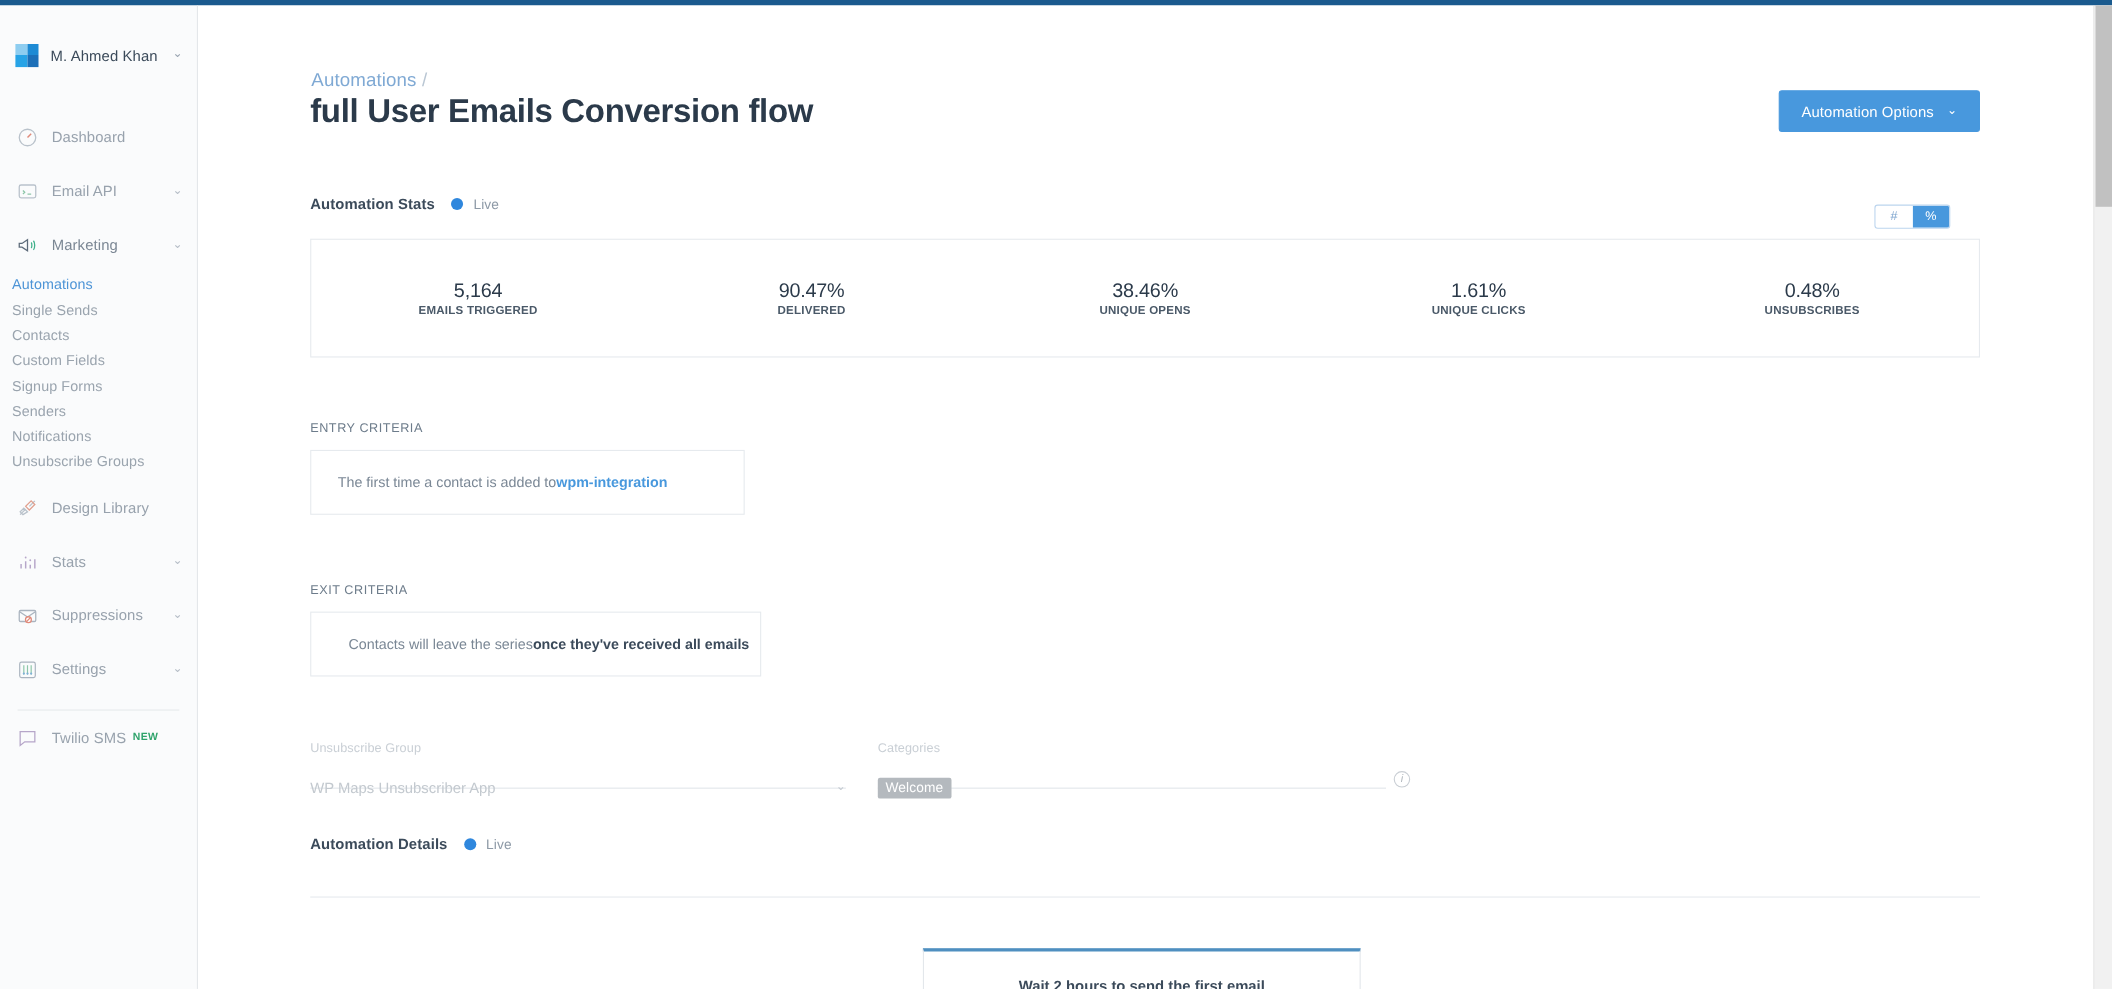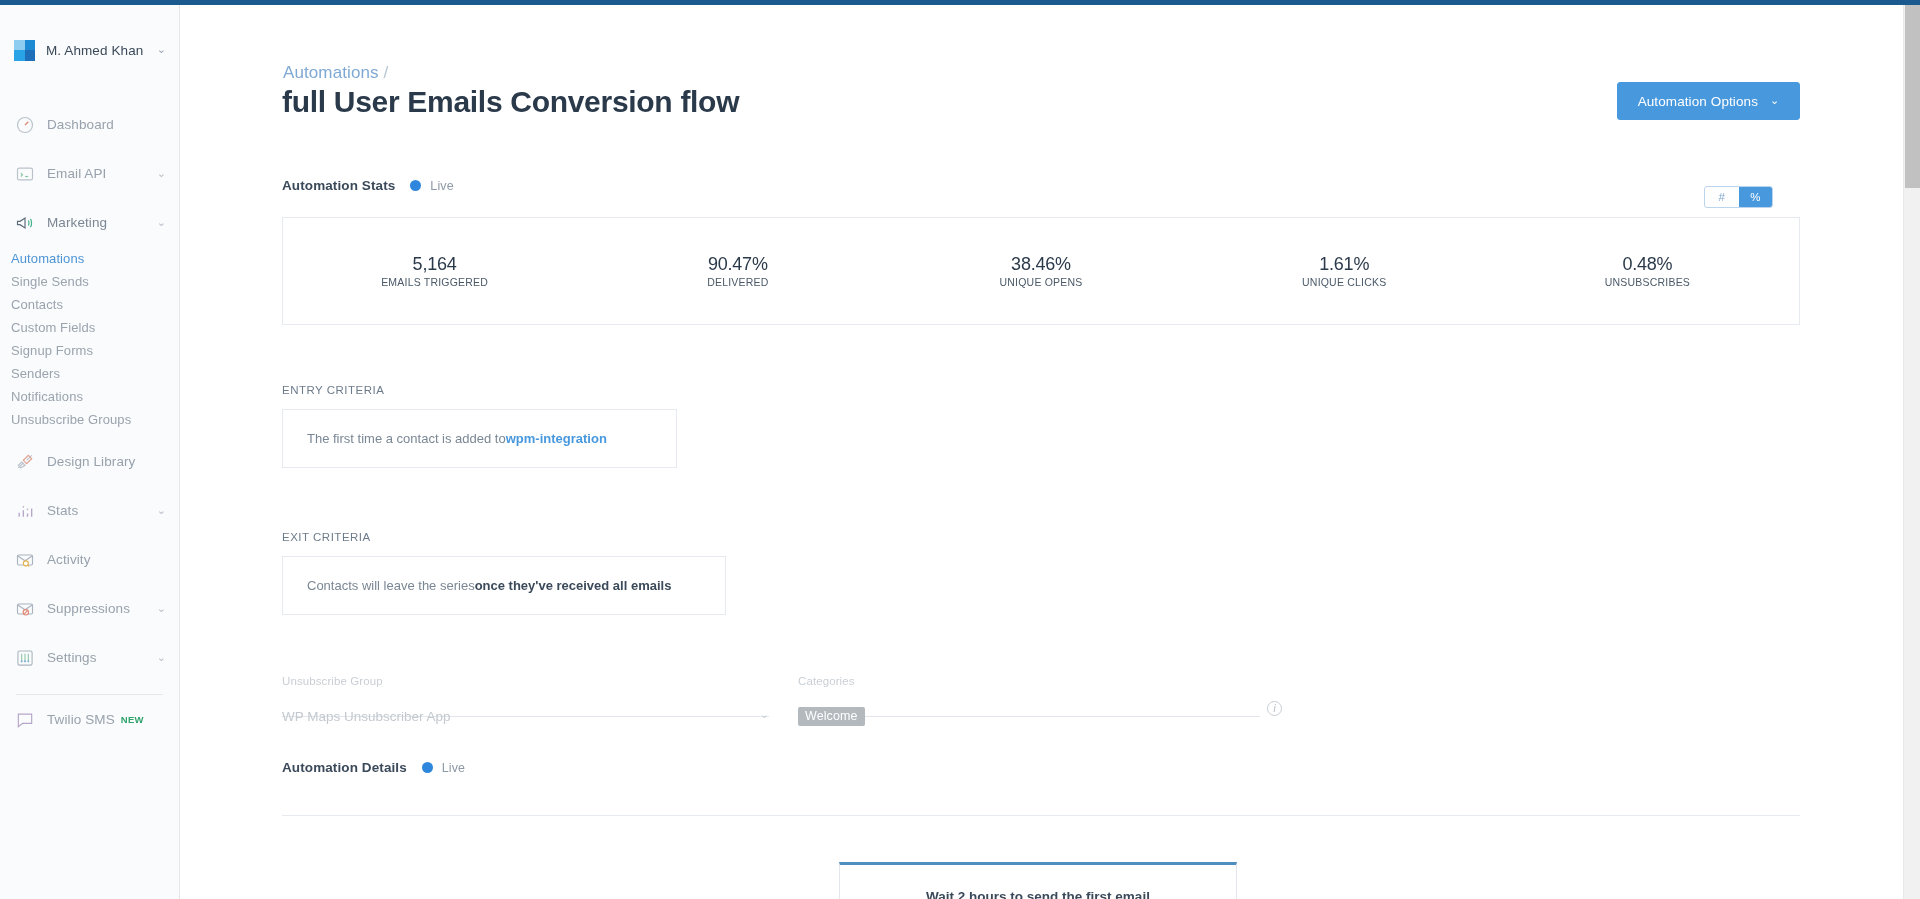--- a/index.html
+++ b/index.html
@@ -134,21 +134,21 @@
   .toggle-group div.on { background: #4898dd; color: #fff; }
 
   .stats-card {
     position: absolute; left: 102px; top: 212px;
     width: 1518px; height: 108px;
     border: 1px solid #e6eaee; background: #fff;
     display: flex;
   }
   .stat { flex: 1; display: flex; flex-direction: column; align-items: center; justify-content: center; }
   .stat-val { font-size: 18px; font-weight: normal; color: #2b3a4a; letter-spacing: -.2px; }
-  .stat-lab { margin-top: 1px; font-size: 10.5px; font-weight: normal; color: #4a5968; letter-spacing: .2px; }
+  .stat-lab { margin-top: 1px; font-size: 10.5px; font-weight: bold; color: #4a5968; letter-spacing: .2px; }
 
   .crit-label {
     position: absolute; font-size: 11.5px; font-weight: normal;
     color: #6d7c8b; letter-spacing: .5px;
   }
   .crit-box {
     position: absolute; border: 1px solid #e6eaee; background: #fff;
     display: flex; align-items: center; padding-left: 24px;
     font-size: 13px; color: #7a8795;
   }
@@ -285,31 +285,20 @@
           <svg width="20" height="20" viewBox="0 0 24 24" fill="none" stroke="#b6a6c9" stroke-width="1.6">
             <path d="M5 19v-5M10 19v-8M15 19v-4M20 19v-10"></path>
             <circle cx="10" cy="7" r="1" fill="#b6a6c9" stroke="none"></circle>
             <circle cx="15" cy="10" r="1" fill="#b6a6c9" stroke="none"></circle>
           </svg>
         </span>
         <span class="nav-label">Stats</span>
         <span class="nav-caret">⌄</span>
       </div>
 
-      <div class="nav-top">
-        <span class="nav-ico">
-          <svg width="20" height="20" viewBox="0 0 24 24" fill="none" stroke="#aab4bf" stroke-width="1.4">
-            <rect x="3" y="6" width="18" height="12" rx="1.5"></rect>
-            <path d="M3 7l9 6 9-6"></path>
-            <circle cx="13" cy="16" r="3" stroke="#e3b24e" fill="#fff"></circle>
-            <path d="M15.2 18.2L17 20" stroke="#e3b24e"></path>
-          </svg>
-        </span>
-        <span class="nav-label">Activity</span>
-      </div>
 
       <div class="nav-top">
         <span class="nav-ico">
           <svg width="20" height="20" viewBox="0 0 24 24" fill="none" stroke="#aab4bf" stroke-width="1.4">
             <rect x="3" y="6" width="18" height="12" rx="1.5"></rect>
             <path d="M3 7l9 6 9-6"></path>
             <circle cx="13" cy="16" r="3.2" stroke="#e08a7a" fill="#fff"></circle>
             <path d="M10.8 18.2L15.2 13.8" stroke="#e08a7a"></path>
           </svg>
         </span>
@@ -394,21 +383,21 @@
         </div>
       </div>
 
       <div class="crit-label" style="left:102px; top:379px;">ENTRY CRITERIA</div>
       <div class="crit-box" style="left:102px; top:404px; width:395px; height:59px;">
         <span>The first time a contact is added to </span>
           <a>wpm-integration</a>
       </div>
 
       <div class="crit-label" style="left:102px; top:526px;">EXIT CRITERIA</div>
-      <div class="crit-box" style="left:102px; top:551px; width:444px; height:59px;">
+      <div class="crit-box" style="left:102px; top:551px; width:410px; height:59px;justify-content:center;">
         <span>Contacts will leave the series </span>
           <b>once they've received all emails</b>
       </div>
 
       <div class="field" style="left:102px; top:670px; width:487px; height:42px;">
         <div class="field-lab">Unsubscribe Group</div>
         <div class="field-val">
           <span>WP Maps Unsubscriber App</span>
           <span class="field-caret">⌄</span>
         </div>

